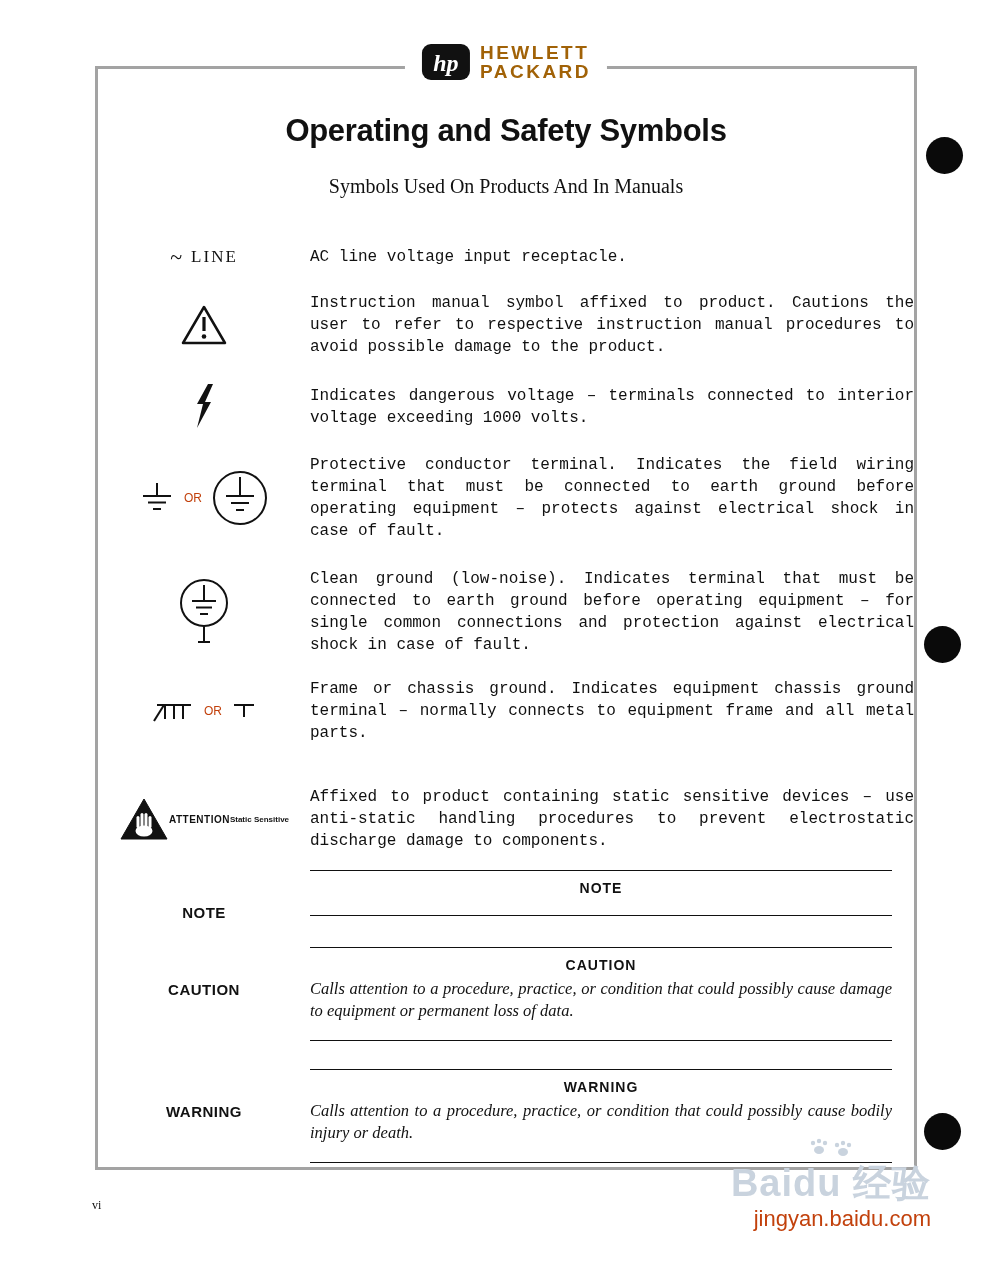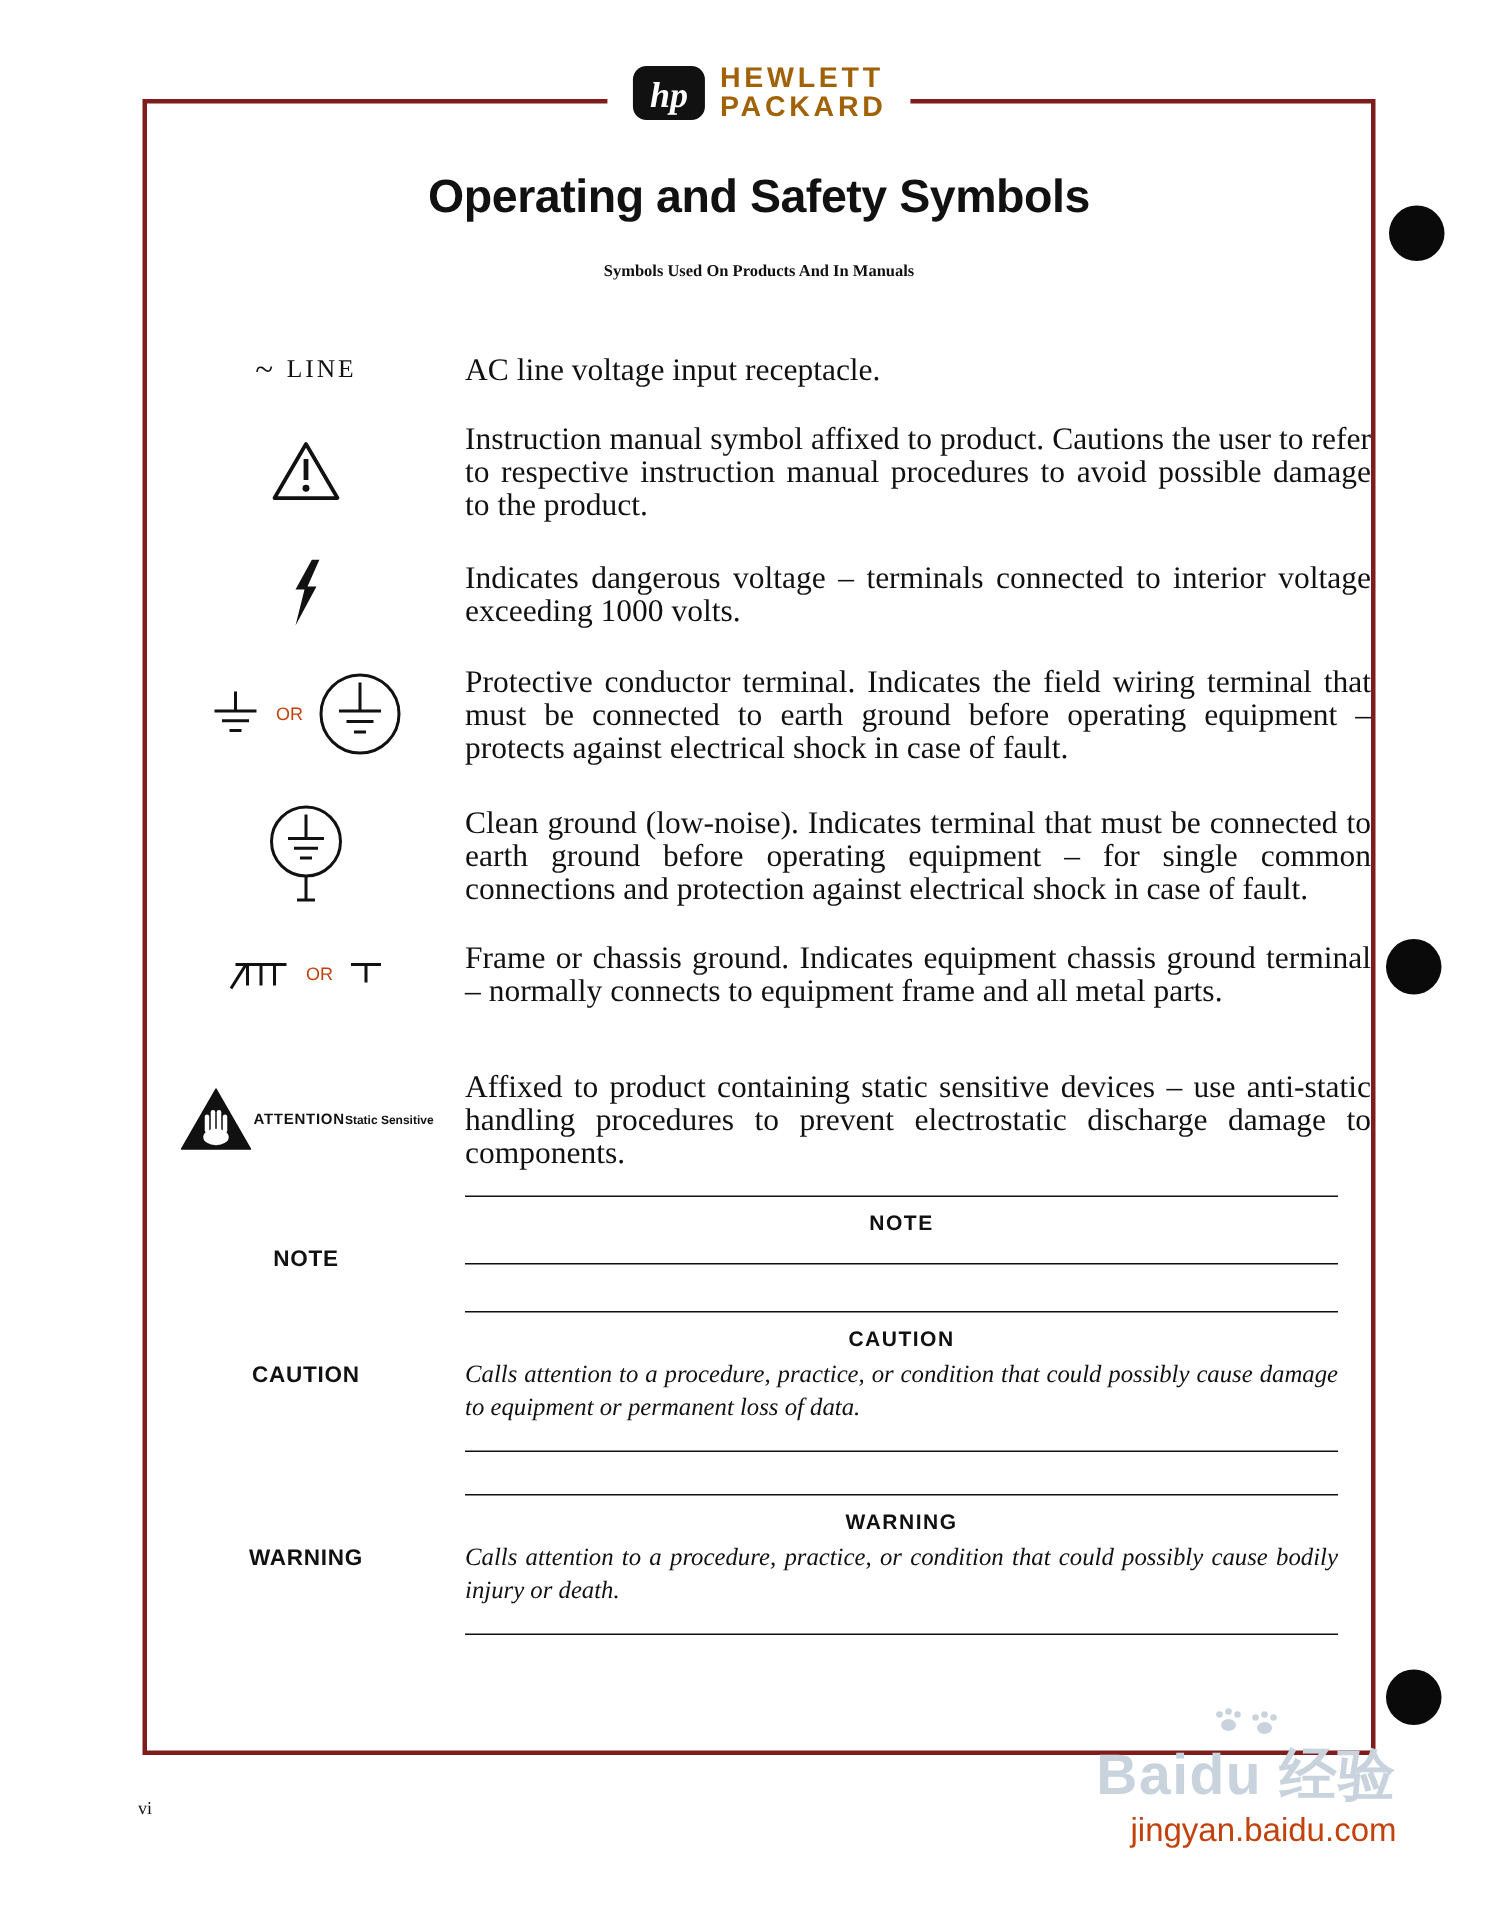--- a/index.html
+++ b/index.html
@@ -1,36 +1,36 @@
 <!DOCTYPE html>
 <html><head>
 <meta charset="utf-8">
 <style>
   * { margin:0; padding:0; box-sizing:border-box; }
   html,body { width:993px; height:1280px; background:#ffffff; position:relative;
               font-family:"Liberation Serif", serif; color:#111; }
 
   .frame { position:absolute; left:95px; top:66px; width:822px; height:1104px;
-           border:3px solid #7f1d1d; background:#fff; }
+           border:3px solid #a3a3a3; background:#fff; }
 
   
   .logo-wrap { position:absolute; top:-26px; left:50%; transform:translateX(-50%);
                background:#fff; padding:0 16px; display:flex; align-items:center; gap:9px; }
   .logo-text { font-family:"Liberation Sans", sans-serif; font-weight:bold; font-size:19px;
                letter-spacing:2.5px; line-height:19px; color:#a16207; }
 
   .title { text-align:center; margin-top:44px; font-family:"Liberation Sans", sans-serif;
            font-weight:bold; font-size:31px; letter-spacing:-0.3px; }
-  .subtitle { text-align:center; margin-top:26px; font-weight:bold; font-size:11px; }
+  .subtitle { text-align:center; margin-top:26px; font-weight:normal; font-size:20px; }
 
   .row { display:flex; align-items:center; }
   .sym-cell { width:212px; flex:none; display:flex; align-items:center;
               justify-content:center; gap:9px; }
-  .desc-cell { flex:1; font-size:21px; line-height:22px;
-               text-align:justify; }
+  .desc-cell { flex:1; font-size:16px; line-height:22px;
+               text-align:justify;font-family:Liberation Mono, monospace; }
   .or { font-family:"Liberation Sans", sans-serif; font-size:12px; color:#c2410c; }
   .tilde { font-size:22px; }
   .line-label { font-size:17px; letter-spacing:2px; }
 
   .static-block { display:flex; flex-direction:row; align-items:center; }
   .static-block .cap1 { font-family:"Liberation Sans", sans-serif; font-weight:bold;
                         font-size:10px; letter-spacing:0.5px; margin-top:1px; }
   .static-block .cap2 { font-family:"Liberation Sans", sans-serif; font-weight:bold;
                         font-size:8px; }
 

